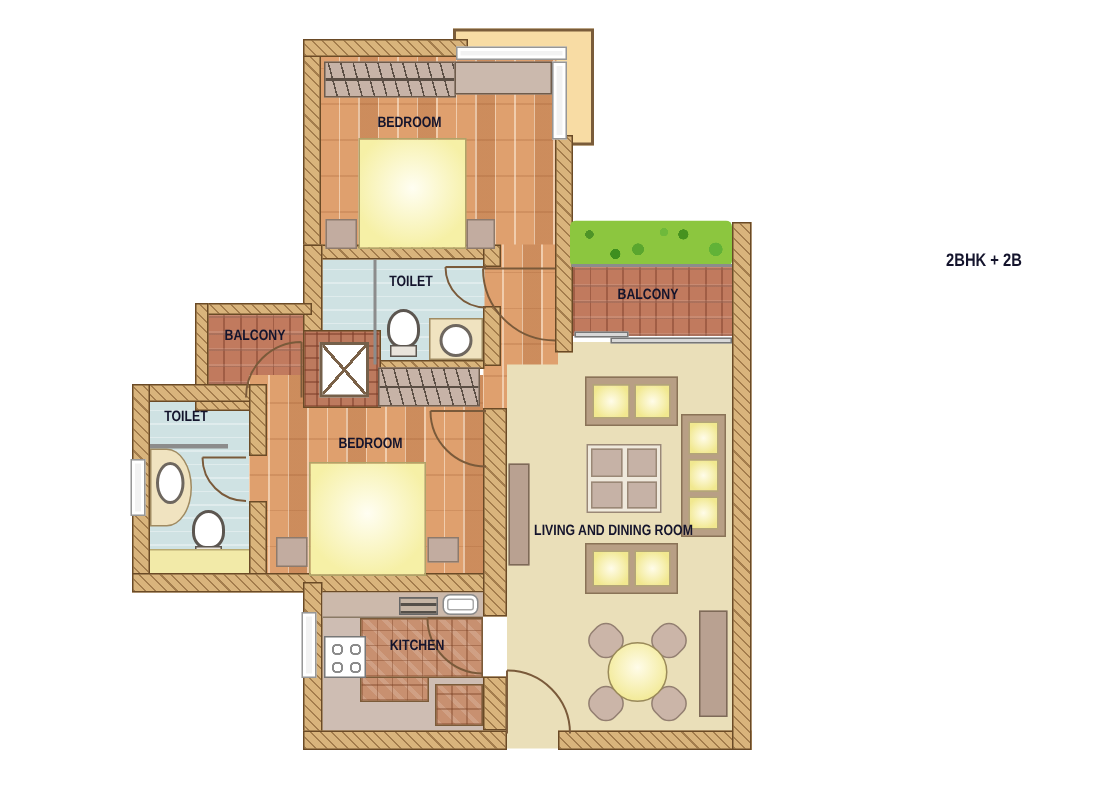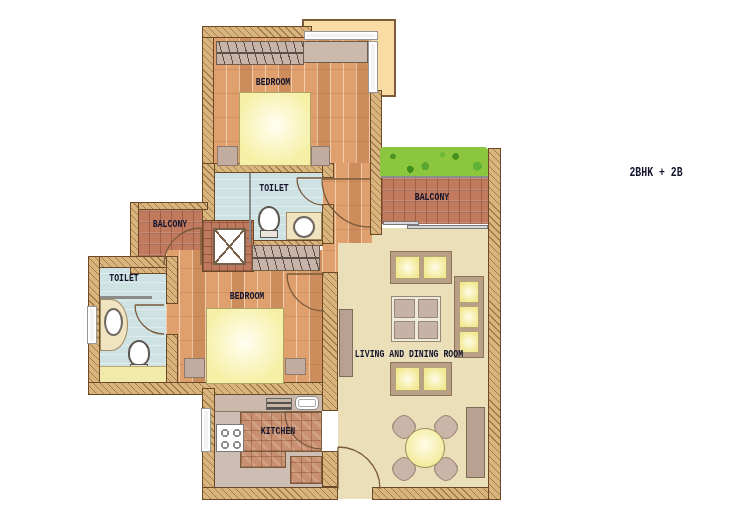--- a/index.html
+++ b/index.html
@@ -1,17 +1,17 @@
 <!DOCTYPE html>
 <html><head>
 <meta charset="utf-8">
 <style>
   html,body{margin:0;padding:0;background:#ffffff;}
   .canvas{position:relative;width:745px;height:526px;background:#ffffff;overflow:hidden;
-          font-family:Liberation Mono, monospace;}
+          font-family:Liberation Sans, sans-serif;}
   .abs{position:absolute;box-sizing:border-box;}
 
   
   .wood{background-color:#dfa06e;background-image:
     repeating-linear-gradient(90deg, rgba(255,241,224,.55) 0 1px, transparent 1px 13px),
     repeating-linear-gradient(90deg, transparent 0 26px, rgba(150,82,40,.25) 26px 39px),
     repeating-linear-gradient(0deg, transparent 0 23px, rgba(150,82,40,.20) 23px 24px);}
   .brick{background-color:#c17a5e;background-image:
     repeating-linear-gradient(0deg, rgba(255,255,255,.12) 0 2px, transparent 2px 11px),
     repeating-linear-gradient(90deg, rgba(121,58,38,.45) 0 1px, transparent 1px 11px),

